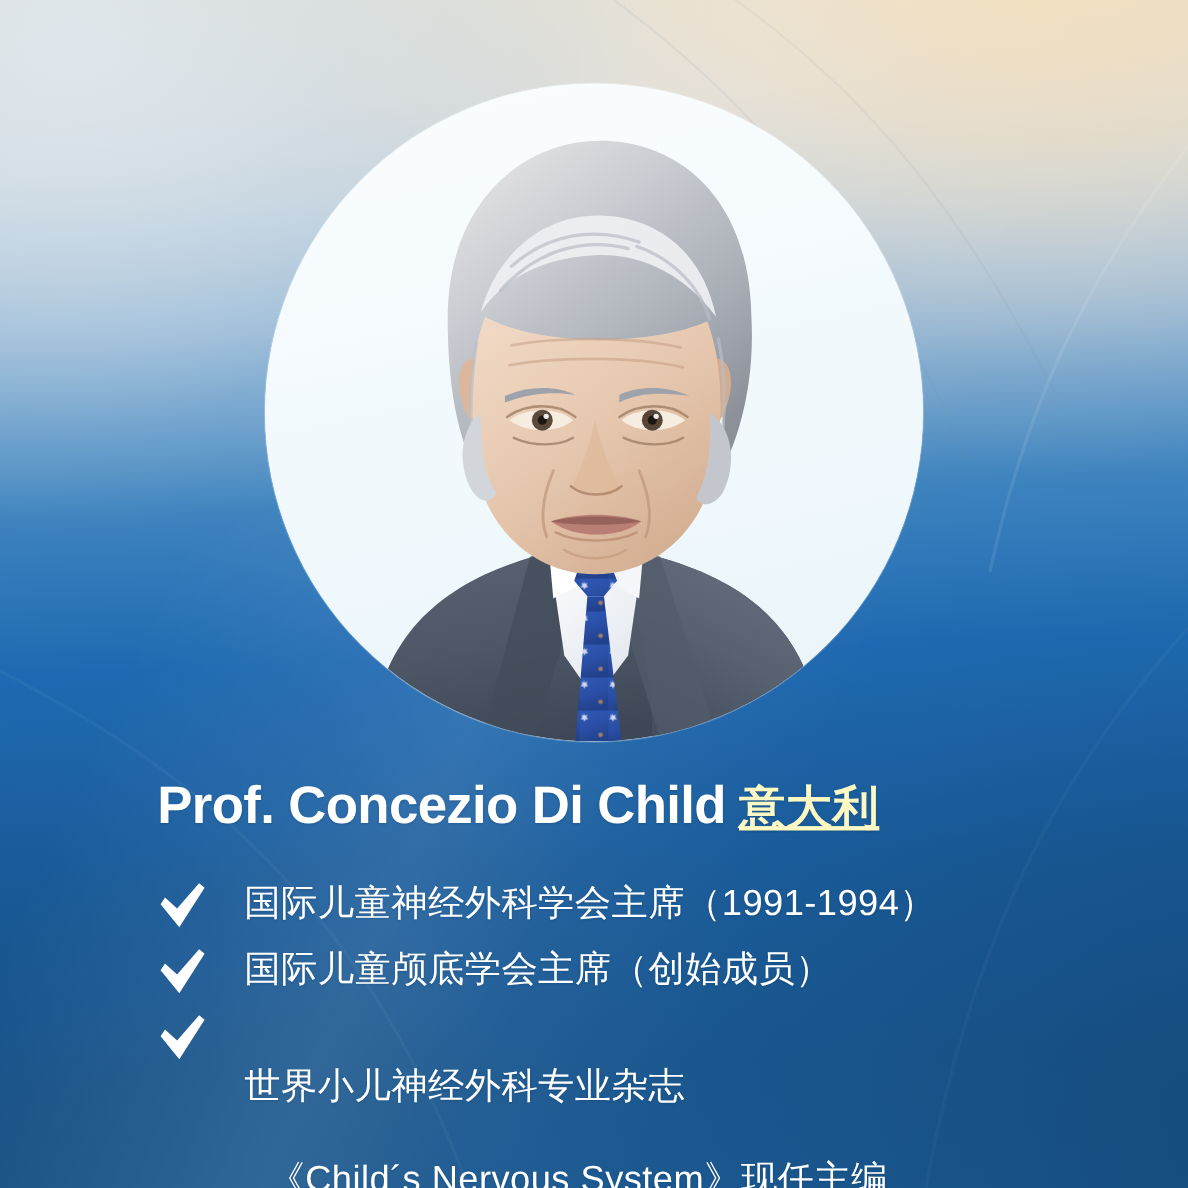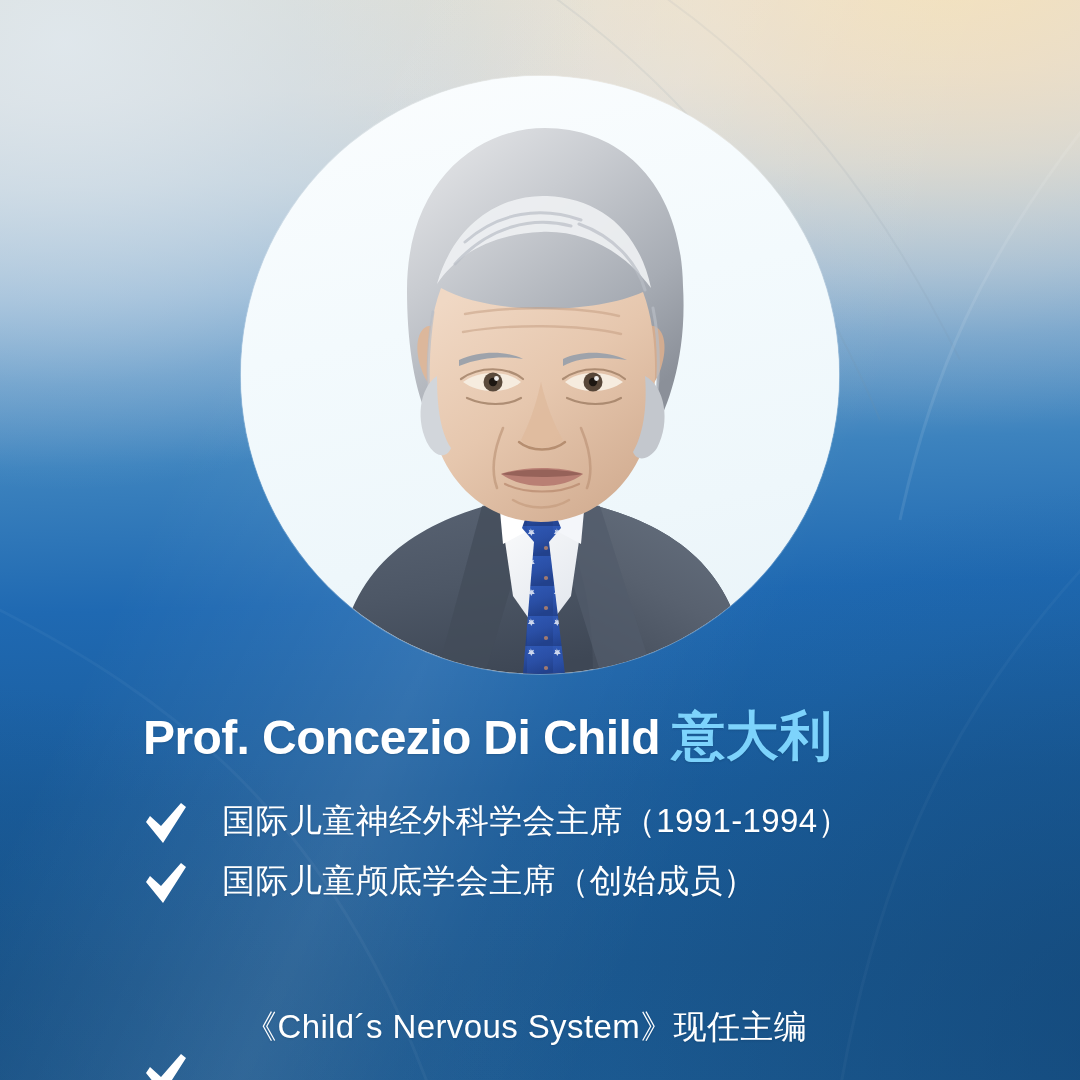--- a/index.html
+++ b/index.html
@@ -130,35 +130,36 @@
     top: 706px;
     font-size: 48px;
     font-weight: bold;
     letter-spacing: -0.6px;
     line-height: 1.12;
     color: #ffffff;
     white-space: nowrap;
     text-shadow: 0 1px 2px rgba(10,40,70,0.22);
   }
   .title .cn {
-    color: #7dd3fc;
-    font-size: 53px;
+    color: #fef9c3;
+    font-size: 42px;
     letter-spacing: 0.5px;
     margin-left: 12px;
+    text-decoration: underline;
   }
 
   .bullets {
     position: absolute;
     left: 144px;
     top: 798px;
     width: 880px;
   }
   .bullet {
     display: flex;
-    align-items: flex-end;
+    align-items: flex-start;
     margin-bottom: 14px;
   }
   .bullet:last-child { margin-bottom: 0; }
 
   .check {
     flex: 0 0 auto;
     width: 44px;
     height: 42px;
     margin-top: 4px;
     margin-right: 34px;
@@ -344,18 +345,19 @@
       <span class="bullet-text">国际儿童颅底学会主席（创始成员）</span>
     </div>
 
     <div class="bullet bullet--multiline">
       <span class="check">
         <svg viewBox="0 0 44 42" aria-hidden="true">
           <path d="M2 20 L6 14 L17 24 L37 1 L42 5 L19 41 Z" fill="#ffffff"></path>
         </svg>
       </span>
       <span class="bullet-text">
+        <span>世界小儿神经外科专业杂志</span>
         <span class="line-2">《Child´s Nervous System》现任主编</span>
       </span>
     </div>
 
   </div>
 </div>
 
 </body></html>

